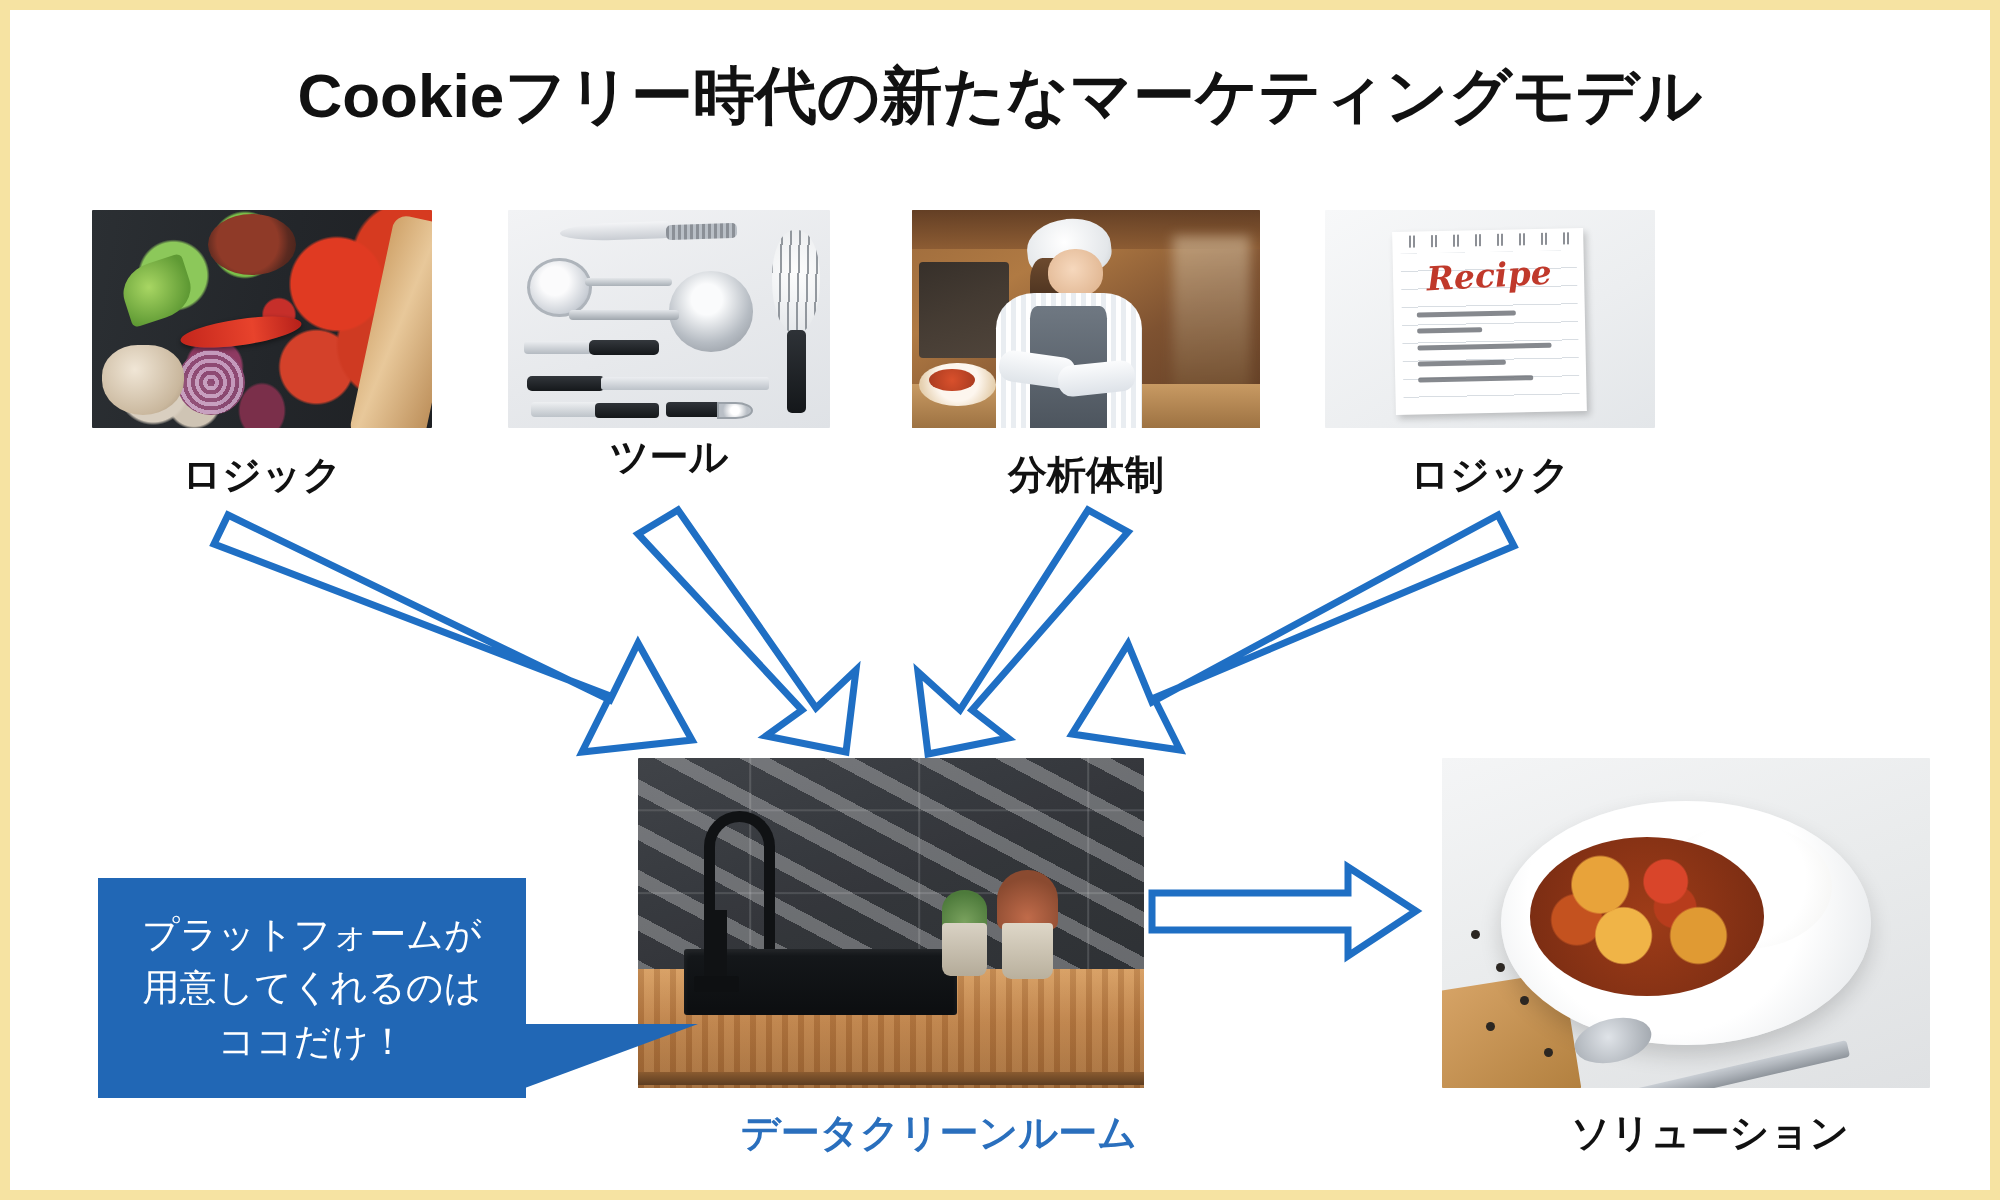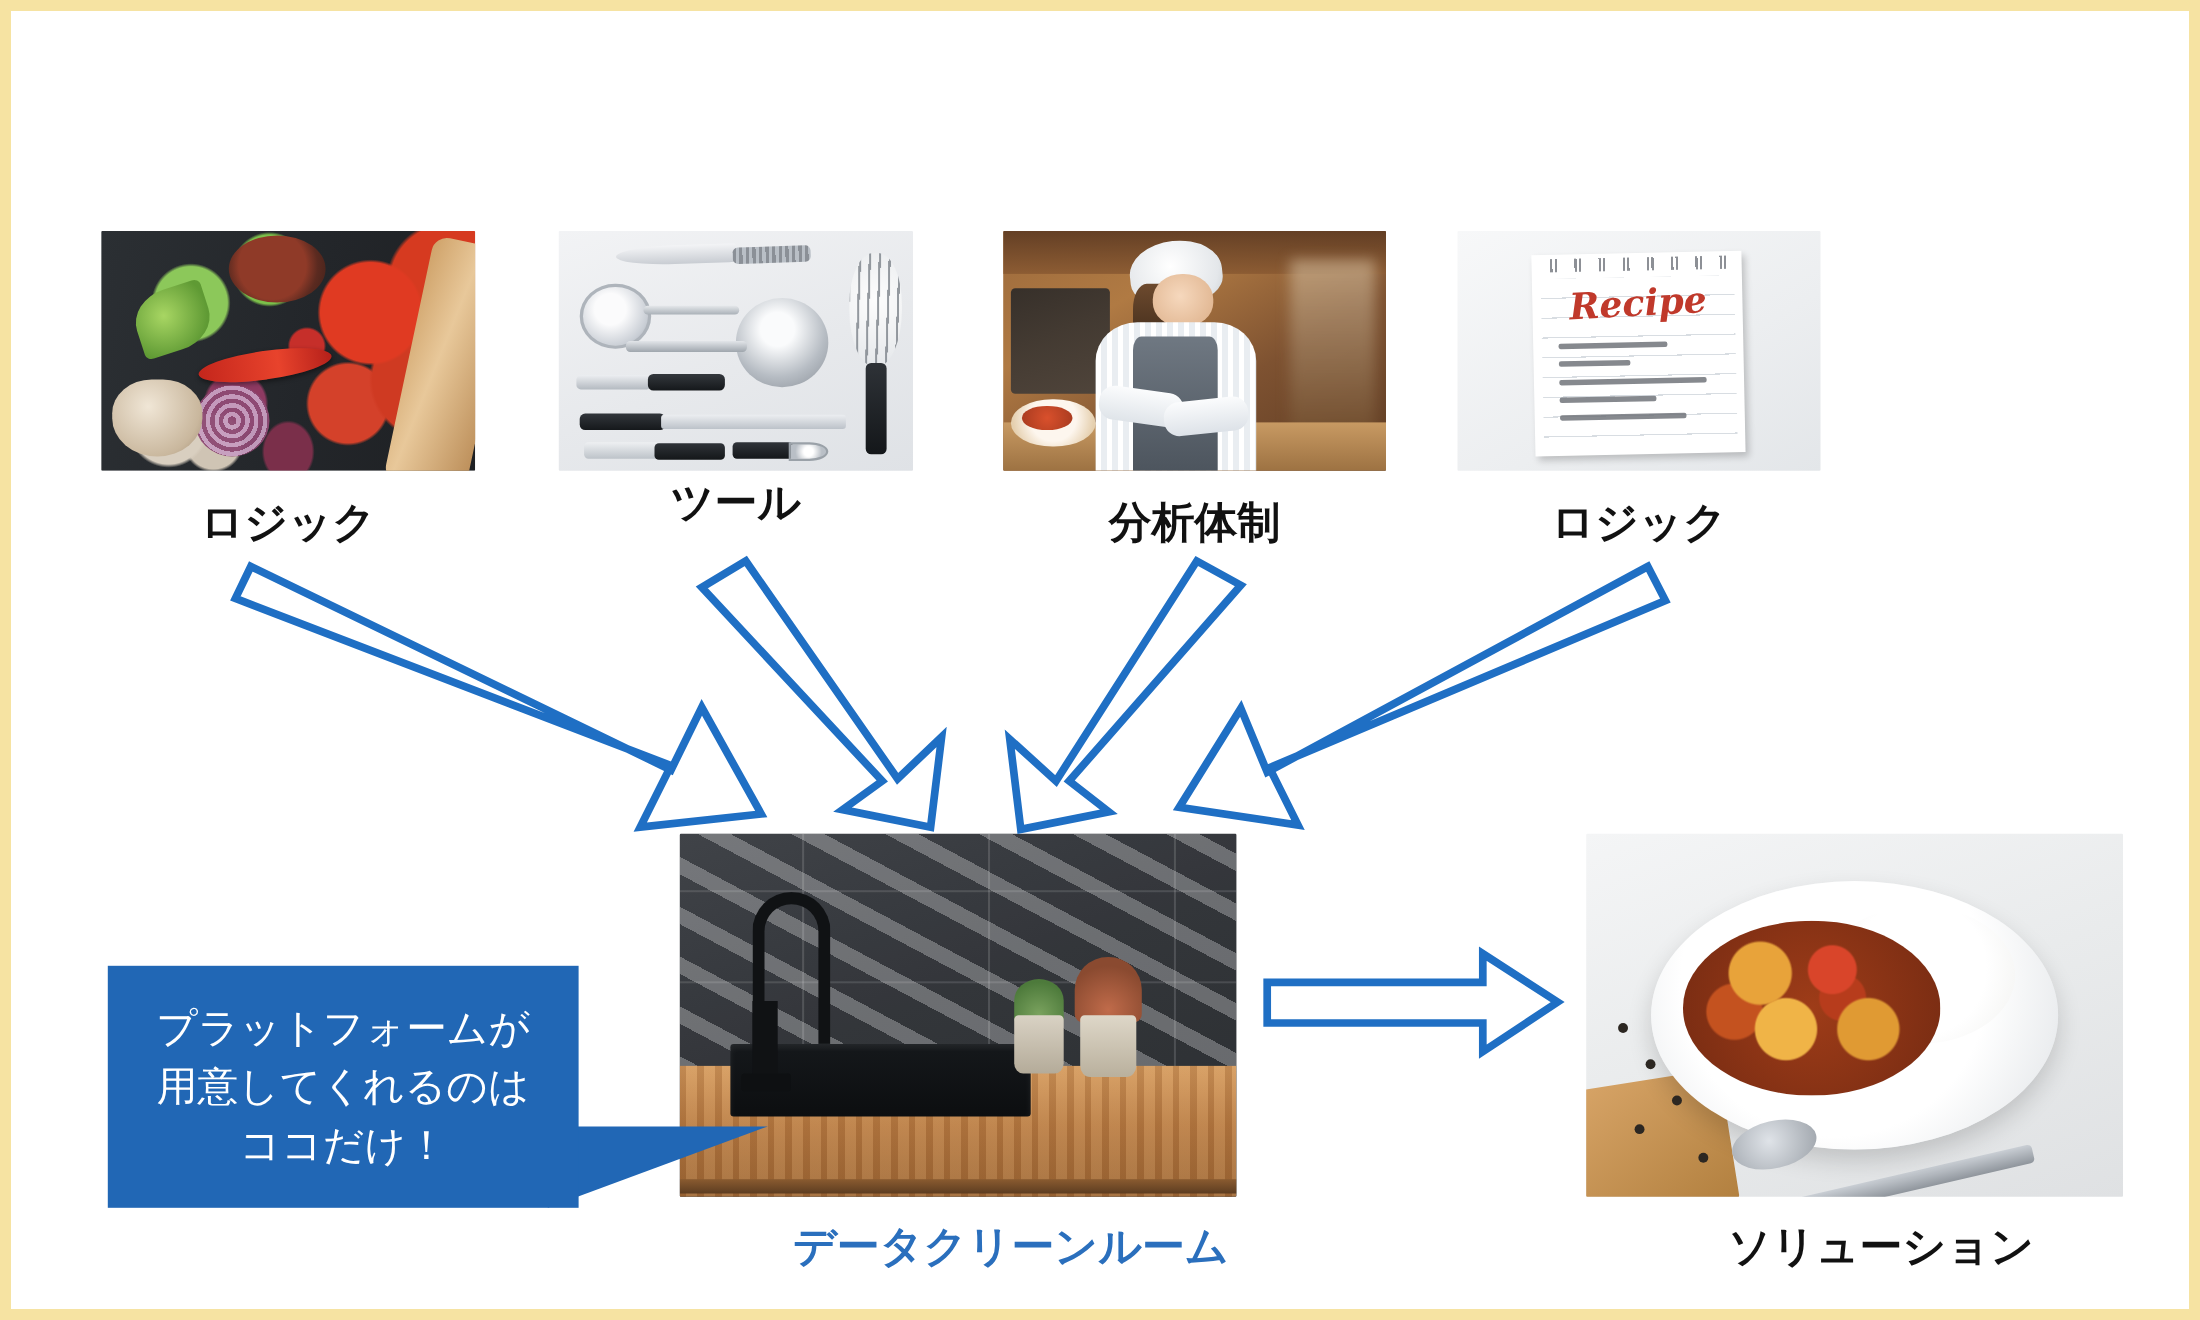--- a/index.html
+++ b/index.html
@@ -536,20 +536,21 @@
     text-align: center;
     white-space: nowrap;
   }
 </style>
 </head>
 <body>
 
 <div id="slide">
   <div class="canvas"></div>
 
+  <div id="title">Cookieフリー時代の新たなマーケティングモデル</div>
 
   <div class="card" style="left:82px; top:200px; width:340px;">
     <div class="thumb ph-ingredients" style="width:340px; height:218px;">
       <div class="ing-bowl"></div>
       <div class="ing-basil"></div>
       <div class="ing-chili"></div>
       <div class="ing-onion"></div>
       <div class="ing-mush"></div>
       <div class="ing-rollingpin"></div>
     </div>
@@ -606,21 +607,21 @@
         <div class="note-row" style="top:44%; width:52%;"></div>
         <div class="note-row" style="top:53%; width:34%;"></div>
         <div class="note-row" style="top:62%; width:70%;"></div>
         <div class="note-row" style="top:71%; width:46%;"></div>
         <div class="note-row" style="top:80%; width:60%;"></div>
       </div>
     </div>
     <div class="cap" style="top:238px;">ロジック</div>
   </div>
 
-  <div class="card" style="left:608px; top:748px; width:602px;">
+  <div class="card" style="left:628px; top:748px; width:602px;">
     <div class="thumb ph-sink" style="width:506px; height:330px;">
       <div class="sink-tilegrid"></div>
       <div class="sink-lightstreaks"></div>
       <div class="sink-counter"></div>
       <div class="sink-counter-grain"></div>
       <div class="sink-basin"></div>
       <div class="sink-faucet-arc"></div>
       <div class="sink-faucet-col"></div>
       <div class="sink-faucet-base"></div>
       <div class="sink-plant-leaf-1"></div>

